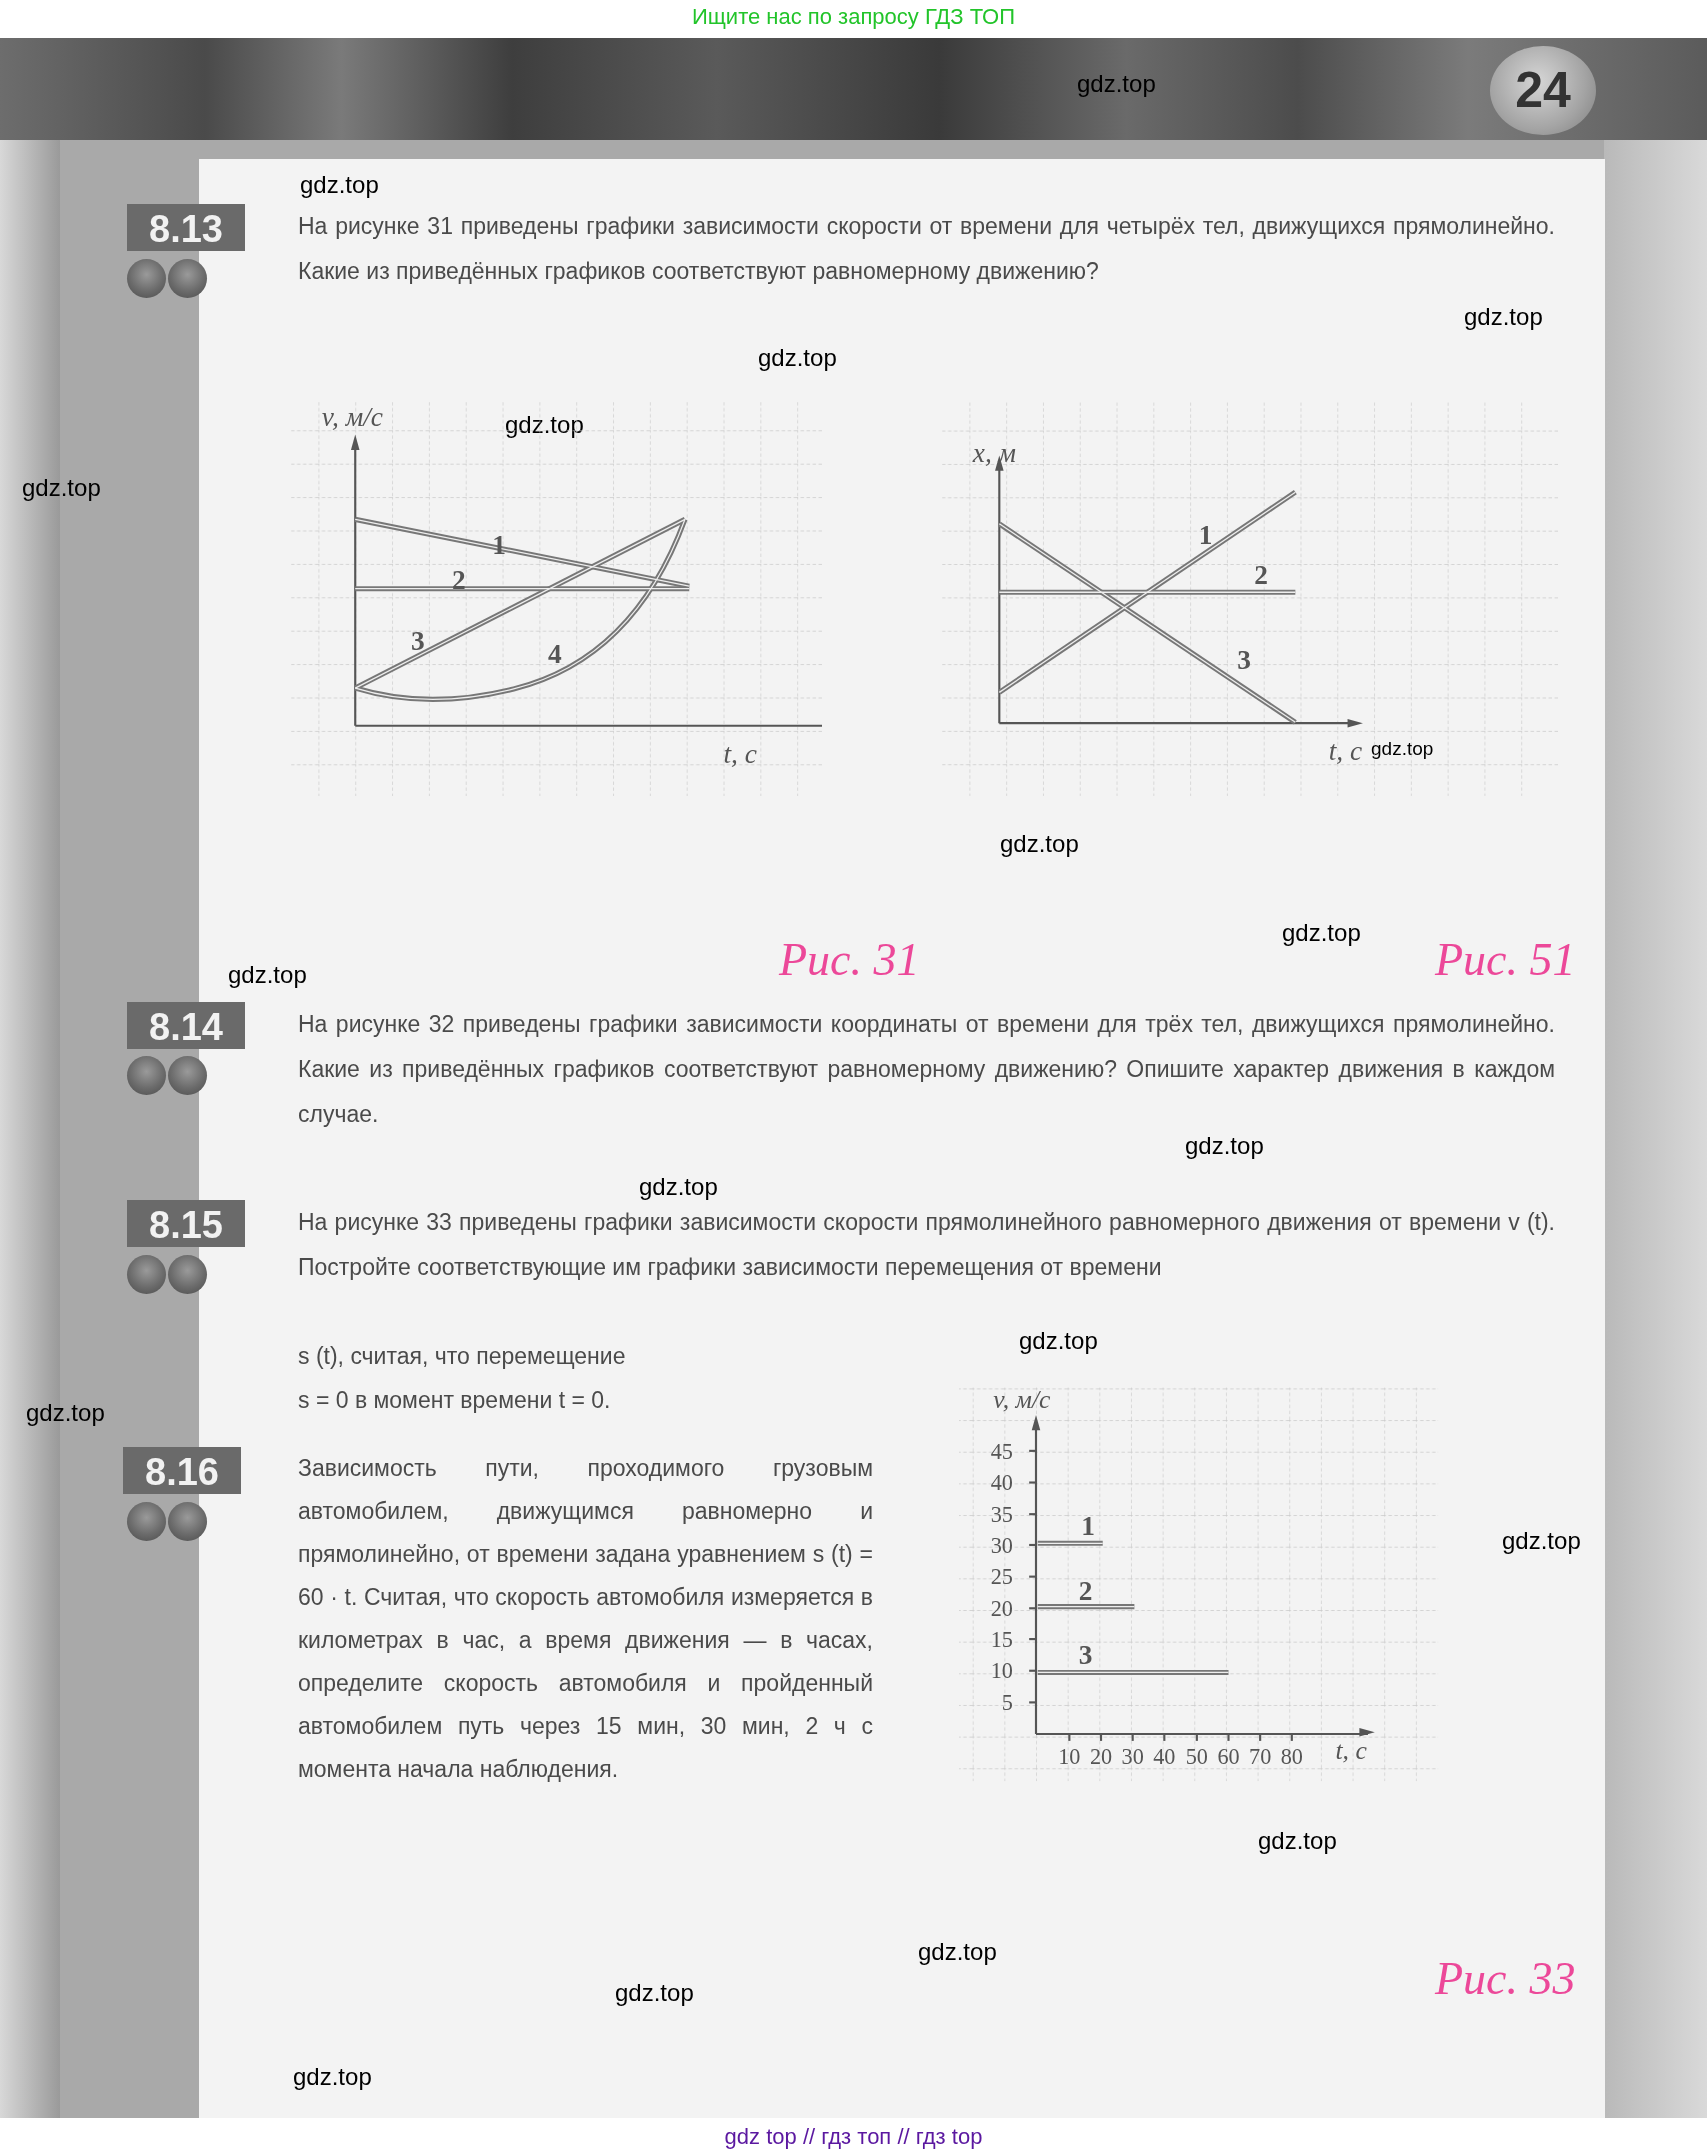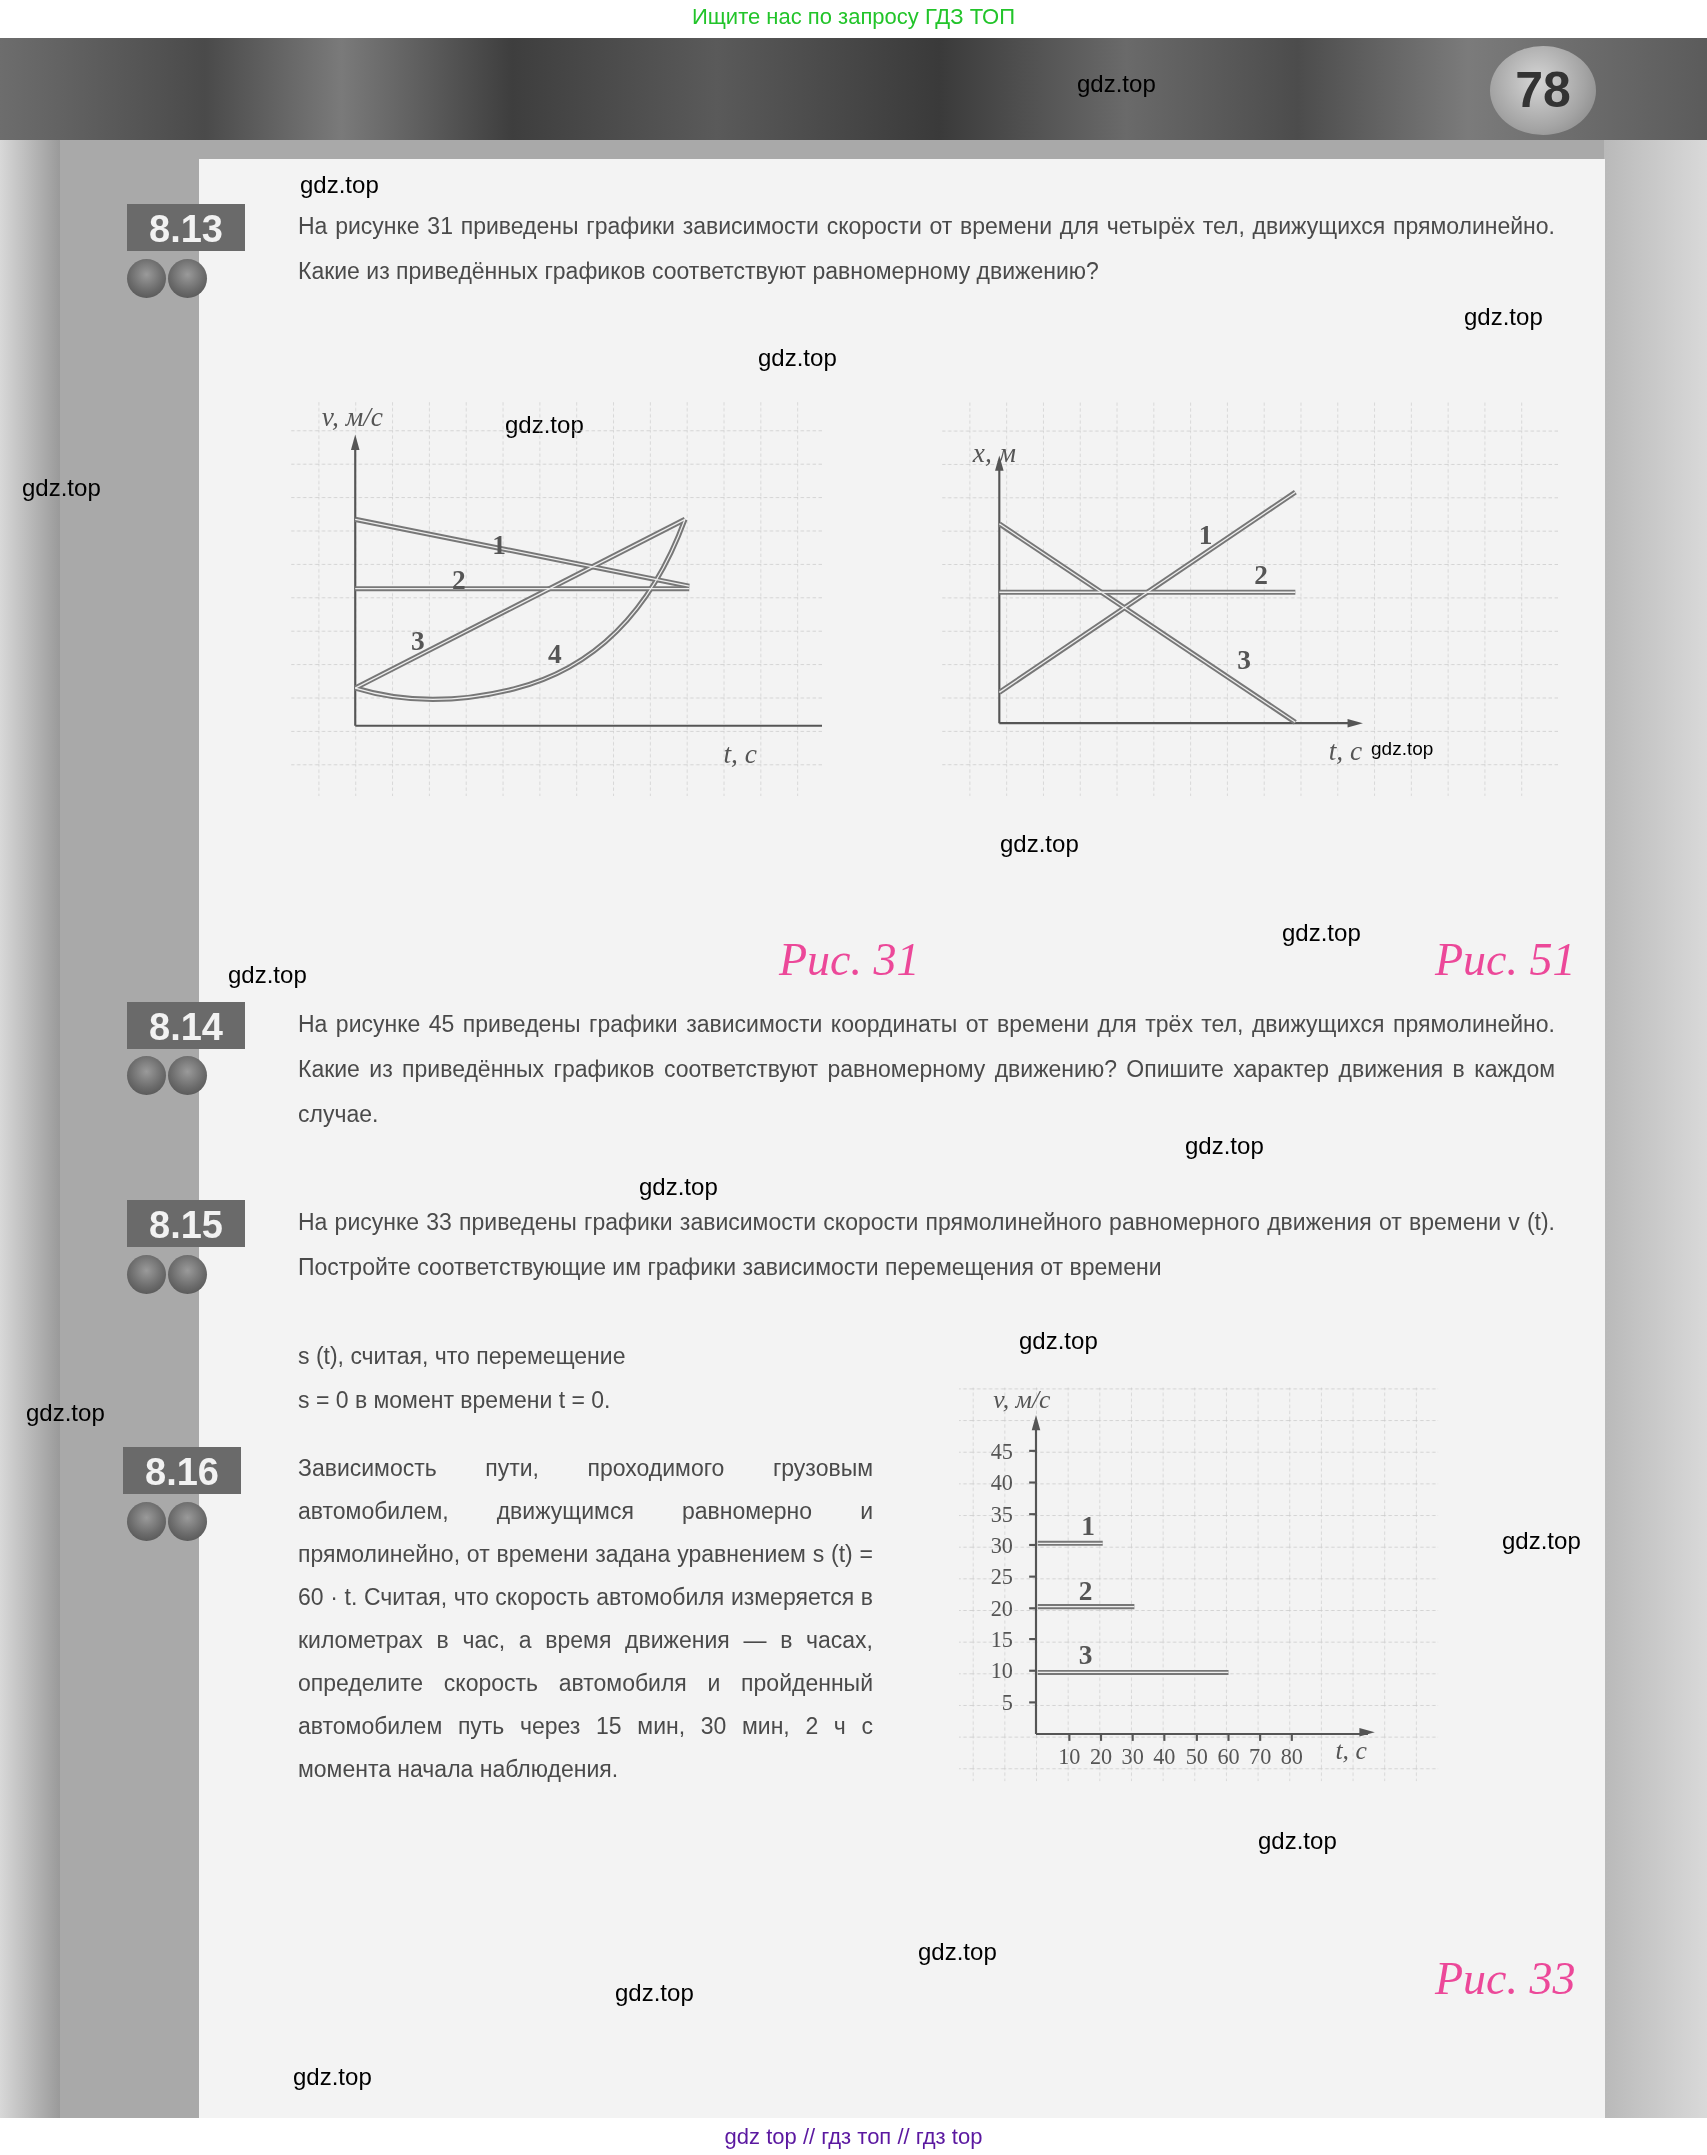--- a/index.html
+++ b/index.html
@@ -28,21 +28,21 @@
   svg text{font-family:"Liberation Serif",serif;}
 </style>
 </head>
 <body>
 
 <div id="top-banner" class="abs">
   <span>Ищите нас по запросу ГДЗ ТОП</span>
 </div>
 
 <div id="photo-band" class="abs"></div>
-<div id="page-num" class="abs">78</div>
+<div id="page-num" class="abs">24</div>
 
 <div id="page-gray" class="abs"></div>
 <div id="page-spine" class="abs"></div>
 <div id="right-edge" class="abs"></div>
 <div id="paper" class="abs"></div>
 
 <span class="abs wm" style="left:1077px;top:70px;">gdz.top</span>
 <span class="abs wm" style="left:300px;top:171px;">gdz.top</span>
 <span class="abs wm" style="left:1464px;top:303px;">gdz.top</span>
 <span class="abs wm" style="left:758px;top:344px;">gdz.top</span>
@@ -120,21 +120,21 @@
   <text x="345" y="312" font-size="32" font-weight="bold" fill="#555">3</text>
   <text x="36" y="70" font-size="32" font-style="italic" fill="#555">x, м</text>
   <text x="452" y="418" font-size="32" font-style="italic" fill="#555">t, с</text>
 </svg>
 <div class="abs fig-caption" style="left:1435px;top:933px;">Рис. 51</div>
 
 <div class="abs badge" style="left:127px;top:1002px;">8.14</div>
 <div class="abs balls" style="left:127px;top:1056px;">
   <span class="ball"></span><span class="ball"></span>
 </div>
-<div class="abs task-text" style="left:298px;top:1002px;width:1257px;">На рисунке 45 приведены графики зависимости координаты от времени для трёх тел, движущихся прямолинейно. Какие из приведённых графиков соответствуют равномерному движению? Опишите характер движения в каждом случае.</div>
+<div class="abs task-text" style="left:298px;top:1002px;width:1257px;">На рисунке 32 приведены графики зависимости координаты от времени для трёх тел, движущихся прямолинейно. Какие из приведённых графиков соответствуют равномерному движению? Опишите характер движения в каждом случае.</div>
 
 <div class="abs badge" style="left:127px;top:1200px;">8.15</div>
 <div class="abs balls" style="left:127px;top:1255px;">
   <span class="ball"></span><span class="ball"></span>
 </div>
 <div class="abs task-text" style="left:298px;top:1200px;width:1257px;">На рисунке 33 приведены графики зависимости скорости прямолинейного равномерного движения от времени v (t). Постройте соответствующие им графики зависимости перемещения от времени</div>
 <div class="abs task-text" style="left:298px;top:1334px;width:651px;">s (t), считая, что перемещение</div>
 <div class="abs task-text" style="left:298px;top:1378px;width:651px;">s = 0 в момент времени t = 0.</div>
 
 <div class="abs badge" style="left:123px;top:1447px;">8.16</div>

